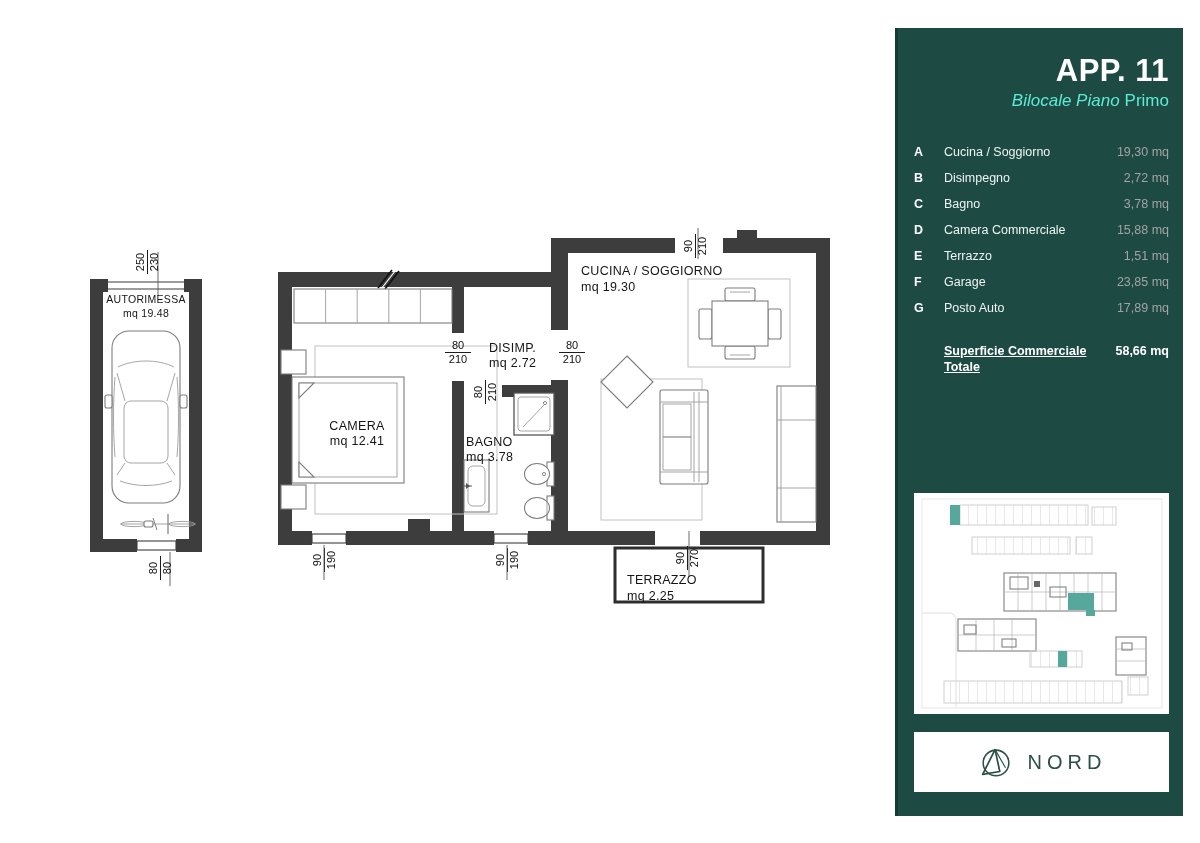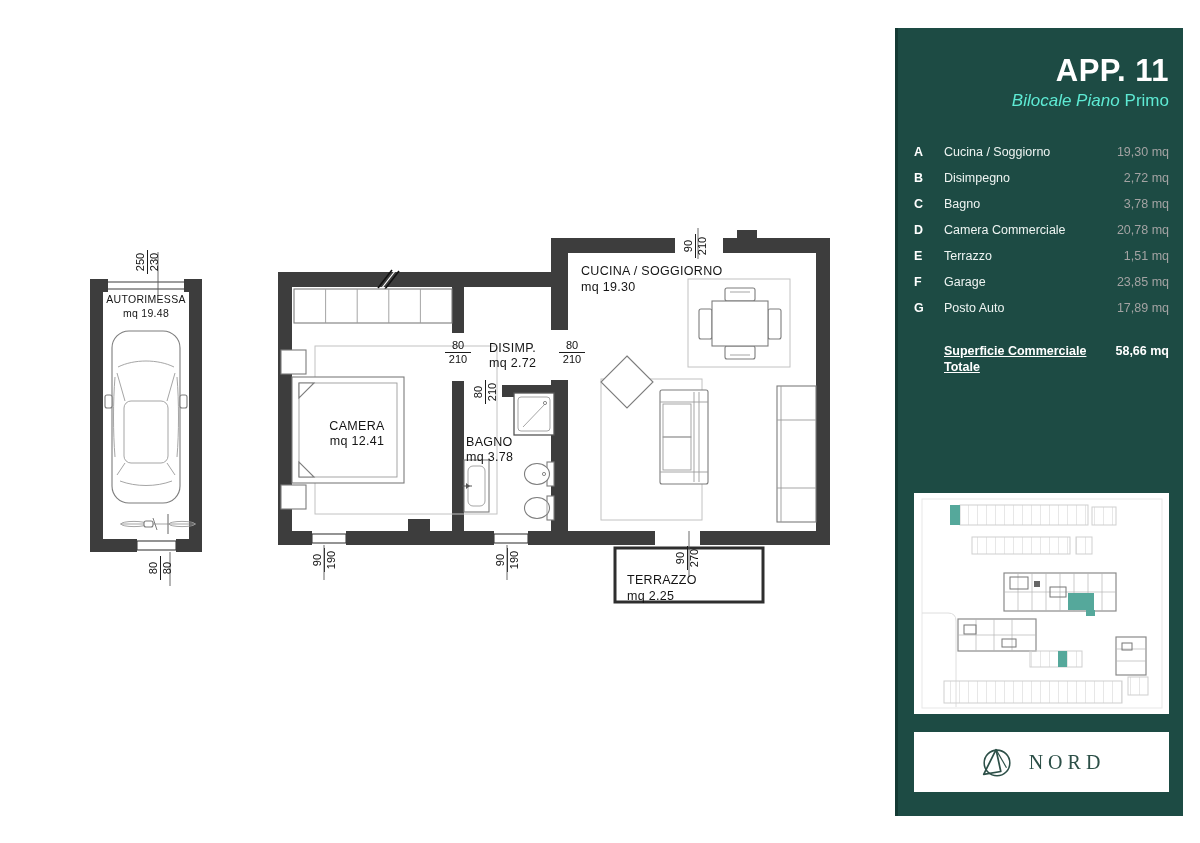--- a/index.html
+++ b/index.html
@@ -34,21 +34,21 @@
   .room-row{display:flex;align-items:baseline;font-size:12.5px;height:26px;}
   .room-letter{width:30px;font-weight:bold;color:#fff;}
   .room-name{flex:1;color:#eef4f2;}
   .room-area{color:#a3a3a3;}
   .total-row{display:flex;align-items:flex-start;margin-top:16px;font-weight:bold;font-size:12.5px;}
   .total-label{width:152px;margin-left:30px;line-height:1.3;text-decoration:underline;}
   .total-value{margin-left:auto;padding-top:1px;}
   .siteplan{margin-top:auto;width:255px;height:221px;background:#fff;align-self:center;}
   .nordbox{margin-top:18px;width:255px;height:60px;background:#fff;align-self:center;
            display:flex;align-items:center;justify-content:center;gap:13px;}
-  .nord-text{font-family:Liberation Serif, serif;font-size:20px;letter-spacing:5px;color:#2c4f47;}
+  .nord-text{font-family:Liberation Sans, sans-serif;font-size:20px;letter-spacing:5px;color:#2c4f47;}
 </style>
 </head>
 <body>
 
 <div class="page">
 
   <svg class="plan-svg" width="884" height="843" viewBox="0 0 884 843">
 
     <g>
       <rect class="wall" x="90" y="279" width="13" height="273"></rect>
@@ -281,21 +281,21 @@
         <span class="room-area">2,72 mq</span>
       </div>
       <div class="room-row">
         <span class="room-letter">C</span>
         <span class="room-name">Bagno</span>
         <span class="room-area">3,78 mq</span>
       </div>
       <div class="room-row">
         <span class="room-letter">D</span>
         <span class="room-name">Camera Commerciale</span>
-        <span class="room-area">20,78 mq</span>
+        <span class="room-area">15,88 mq</span>
       </div>
       <div class="room-row">
         <span class="room-letter">E</span>
         <span class="room-name">Terrazzo</span>
         <span class="room-area">1,51 mq</span>
       </div>
       <div class="room-row">
         <span class="room-letter">F</span>
         <span class="room-name">Garage</span>
         <span class="room-area">23,85 mq</span>

